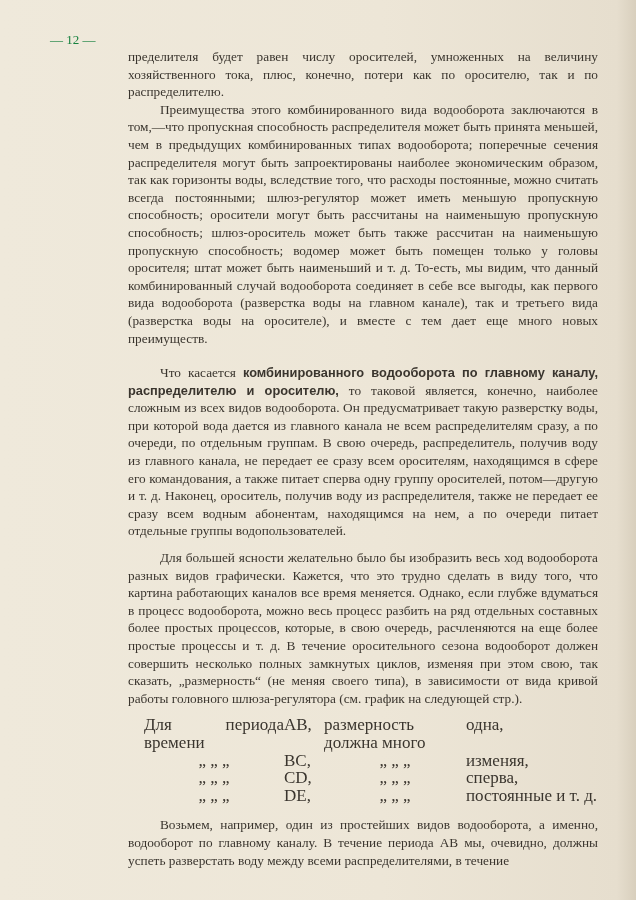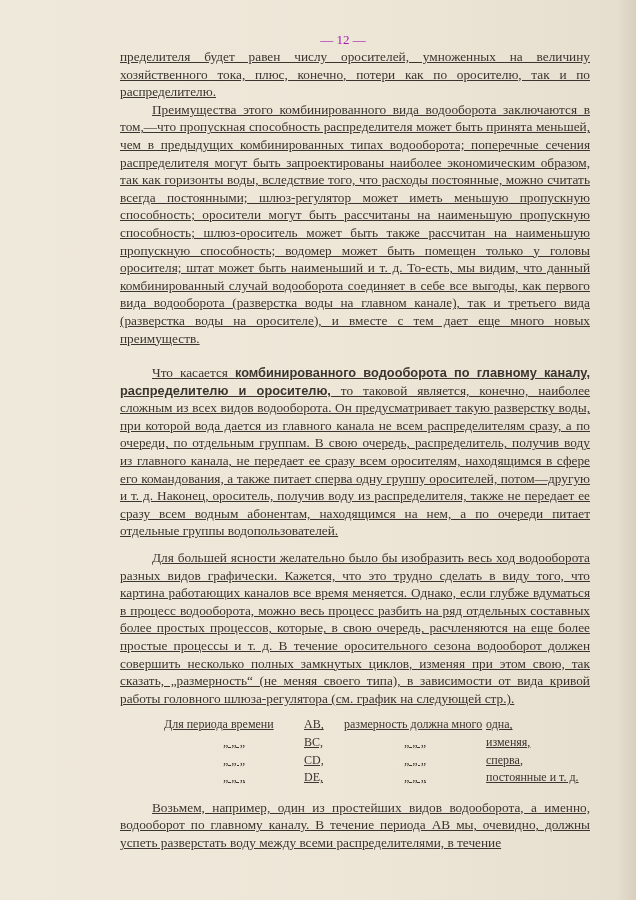--- a/index.html
+++ b/index.html
@@ -6,34 +6,33 @@
   body {
     width: 636px; height: 900px; overflow: hidden;
     background: #ece5d6;
     background-image: linear-gradient(to right, #efe9db 0%, #ede6d7 60%, #e6dece 97%, #d8cfbd 100%);
     font-family: "Liberation Serif", "DejaVu Serif", serif;
     color: #3a352e;
     position: relative;
   }
   .page-number {
     position: absolute; top: 32px; left: 0; width: 636px;
-    text-align: center; font-size: 13px; color: #a21caf;
+    font-size: 13px; color: #15803d;
     padding-left: 50px; box-sizing: border-box;
   }
   .content {
-    position: absolute; left: 120px; top: 48px; width: 470px;
+    position: absolute; left: 128px; top: 48px; width: 470px;
     font-size: 13.3px; line-height: 17.6px;
     text-align: justify;
-    text-decoration: underline;
   }
   .para { margin: 0; text-indent: 32px; }
   .para.first { text-indent: 0; }
   .gap { height: 17px; }
   .bold { font-family: "Liberation Sans", "DejaVu Sans", sans-serif; font-weight: bold; font-size: 12.8px; }
-  .period-table { margin-left: 44px; font-size: 12px; line-height: 17.6px; border-collapse: collapse; }
+  .period-table { margin-left: 16px; font-size: 17px; line-height: 17.6px; border-collapse: collapse; }
   .period-table td { padding: 0; vertical-align: top; }
   .ditto { text-align: center; }
 </style>
 </head>
 <body>
 
 <div class="page-number">— 12 —</div>
 
 <div class="content">
   <p class="para first">пределителя будет равен числу оросителей, умноженных на величину хозяйственного тока, плюс, конечно, потери как по оросителю, так и по распределителю.</p>

